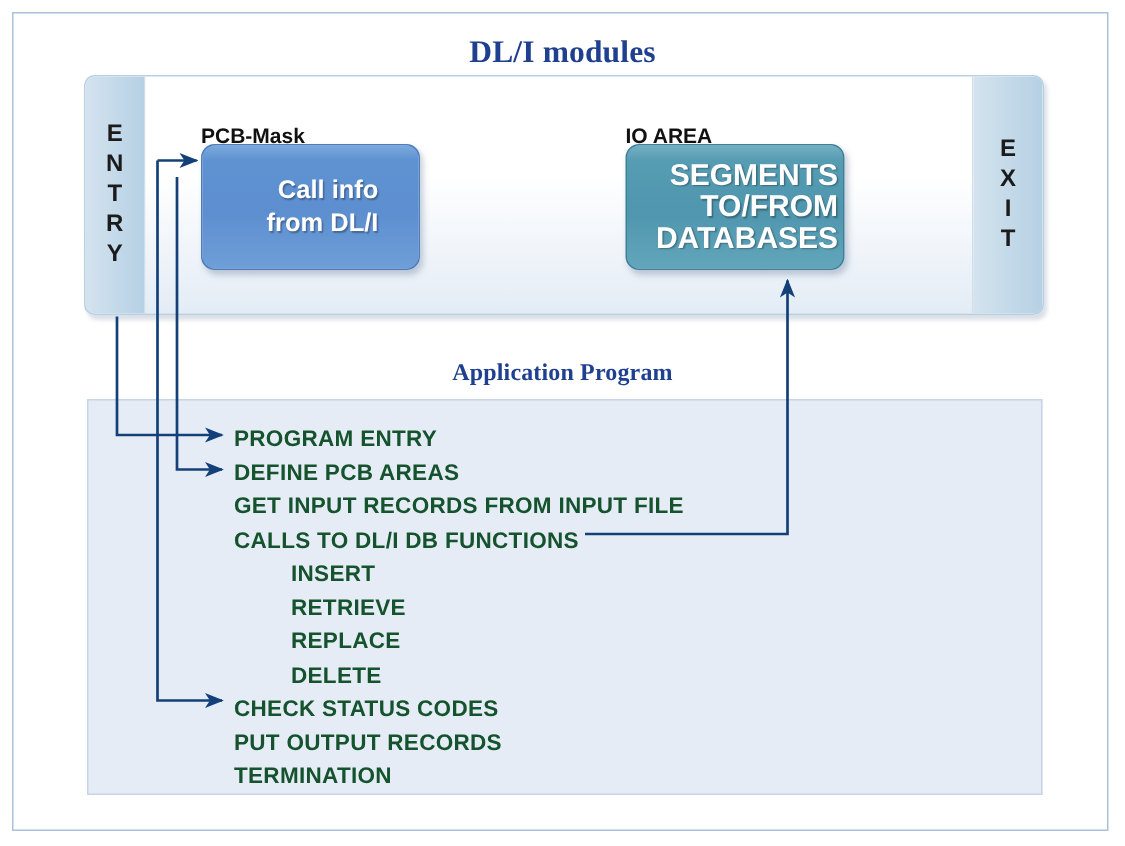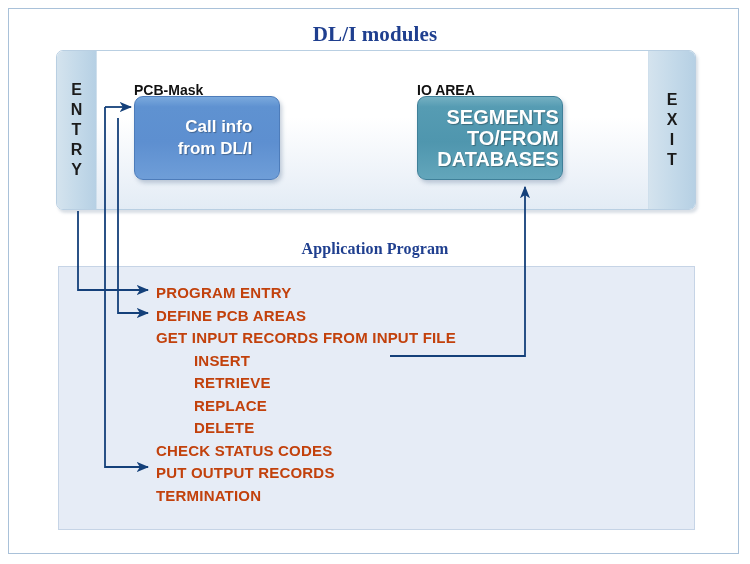--- a/index.html
+++ b/index.html
@@ -78,21 +78,21 @@
   #pcb-label{left:134px;top:72px;}
   #io-label{left:417px;top:72px;text-align:center;}
 
   
   #app-panel{
     position:absolute;left:58px;top:266px;width:637px;height:264px;
     background:#e6ecf6;border:1px solid #c6d4e6;box-sizing:border-box;
   }
   #proc-list{
     position:absolute;left:156px;top:282px;
-    font-size:15px;font-weight:bold;color:#c2410c;letter-spacing:.2px;
+    font-size:15px;font-weight:bold;color:#14532d;letter-spacing:.2px;
   }
   #proc-list .row{height:22.5px;line-height:22.5px;white-space:nowrap;}
   #proc-list .row.indent{padding-left:38px;}
 
   
   #wires{position:absolute;left:0;top:0;width:750px;height:564px;pointer-events:none;}
 </style>
 </head>
 <body>
 
@@ -144,20 +144,21 @@
   </div>
 
   <div class="title" id="app-title">Application Program</div>
 
   <div id="app-panel"></div>
 
   <div id="proc-list">
       <div class="row">PROGRAM ENTRY</div>
       <div class="row">DEFINE PCB AREAS</div>
       <div class="row">GET INPUT RECORDS FROM INPUT FILE</div>
+      <div class="row">CALLS TO DL/I DB FUNCTIONS</div>
       <div class="row indent">INSERT</div>
       <div class="row indent">RETRIEVE</div>
       <div class="row indent">REPLACE</div>
       <div class="row indent">DELETE</div>
       <div class="row">CHECK STATUS CODES</div>
       <div class="row">PUT OUTPUT RECORDS</div>
       <div class="row">TERMINATION</div>
     </div>
 
   <svg id="wires" viewBox="0 0 750 564" xmlns="http://www.w3.org/2000/svg">

